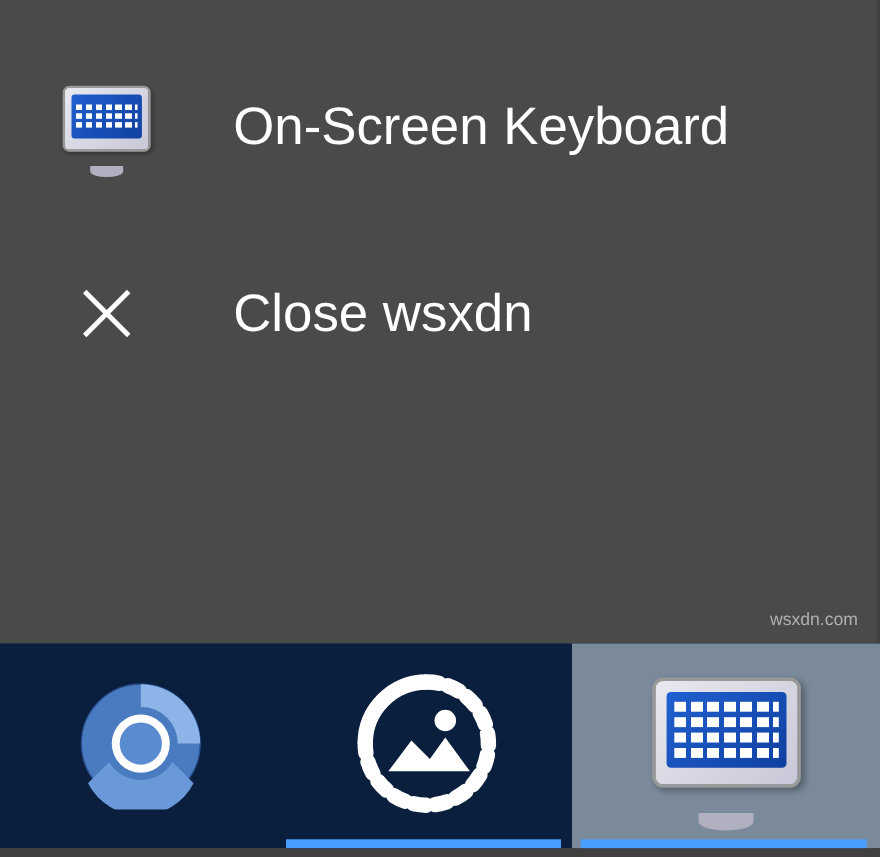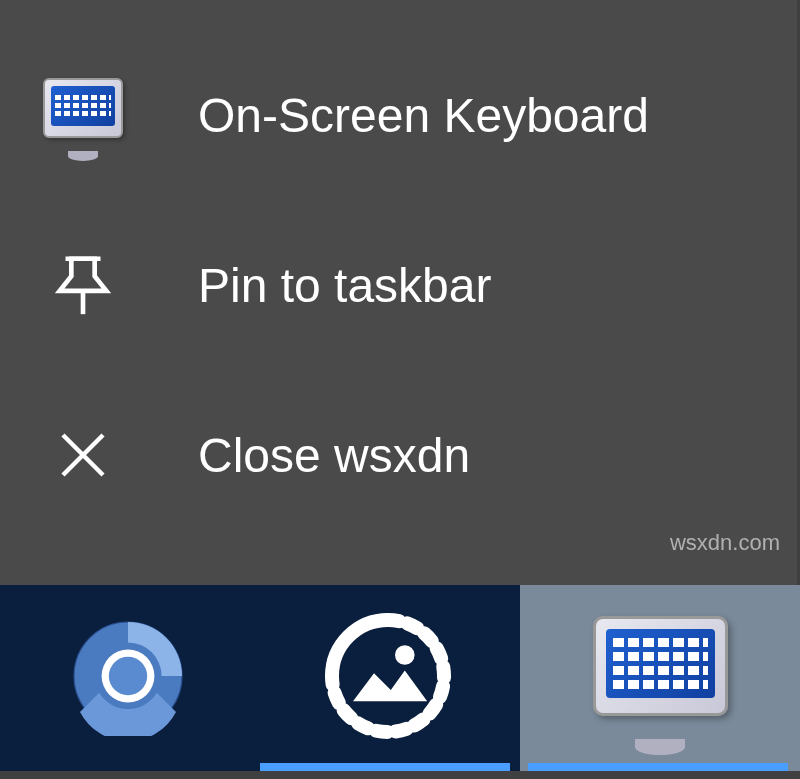--- a/index.html
+++ b/index.html
@@ -21,21 +21,21 @@
       height: 585px;
       position: absolute;
       top: 0;
       left: 0;
       padding-top: 30px;
     }
     .menu-item {
       display: flex;
       align-items: center;
       height: 170px;
-      padding-left: 38px;
+      padding-left: 52px;
       padding-right: 30px;
       cursor: pointer;
     }
     .menu-icon {
       width: 90px;
       height: 90px;
       display: flex;
       align-items: center;
       justify-content: center;
       margin-right: 70px;
@@ -84,23 +84,23 @@
       left: 260px;
       width: 250px;
     }
     .indicator-2 {
       left: 528px;
       width: 260px;
     }
     .watermark {
       position: absolute;
       right: 20px;
-      top: 530px;
+      top: 555px;
       color: #b0b0b0;
-      font-size: 22px;
+      font-size: 16px;
       font-family: Arial, sans-serif;
     }
     
     .osk-monitor {
       position: relative;
       width: 80px;
       height: 75px;
     }
     .monitor-frame {
       width: 80px;
@@ -195,30 +195,20 @@
             <div class="kb-row"></div>
             <div class="kb-row"></div>
           </div>
         </div>
         <div class="monitor-stand"></div>
       </div>
     </div>
     <span class="menu-label">On-Screen Keyboard</span>
   </div>
 
-  <div class="menu-item">
-    <div class="menu-icon">
-      <svg width="70" height="70" viewBox="0 0 24 24" fill="none" stroke="#ffffff" stroke-width="1.6">
-        <path d="M16 3 L16 9 L20 14 L4 14 L8 9 L8 3 Z"></path>
-        <line x1="12" y1="14" x2="12" y2="22"></line>
-        <line x1="6" y1="3" x2="18" y2="3"></line>
-      </svg>
-    </div>
-    <span class="menu-label">Pin to taskbar</span>
-  </div>
 
   <div class="menu-item">
     <div class="menu-icon">
       <svg width="60" height="60" viewBox="0 0 24 24" fill="none" stroke="#ffffff" stroke-width="1.8">
         <line x1="4" y1="4" x2="20" y2="20"></line>
         <line x1="20" y1="4" x2="4" y2="20"></line>
       </svg>
     </div>
     <span class="menu-label">Close wsxdn</span>
   </div>

